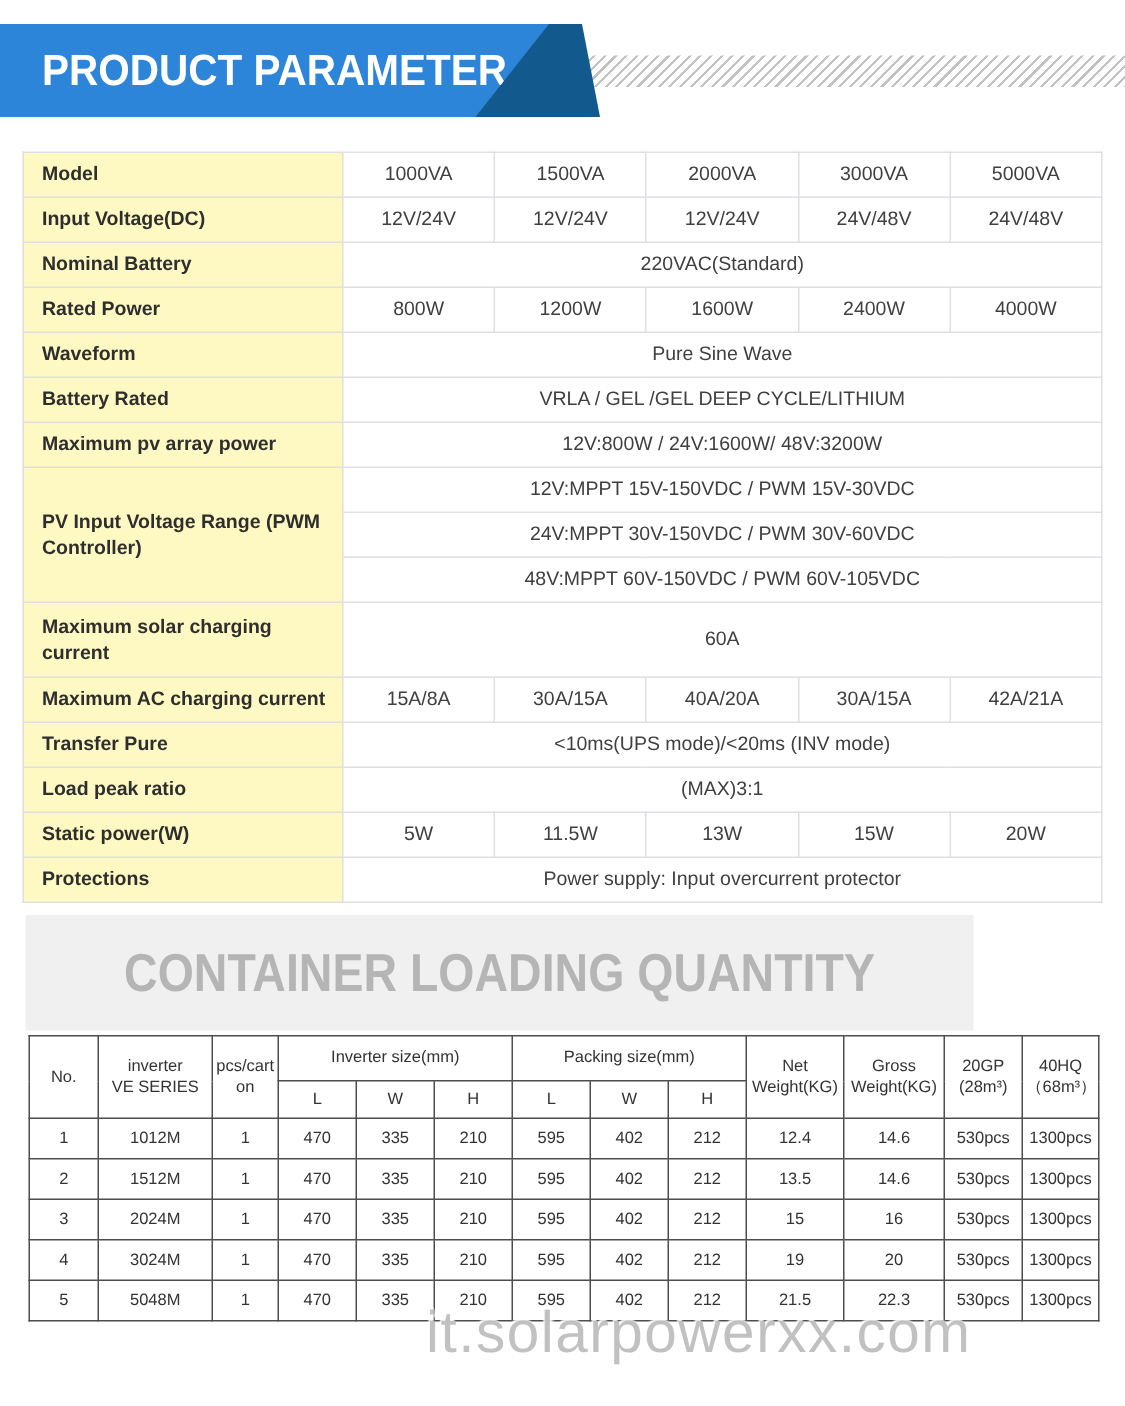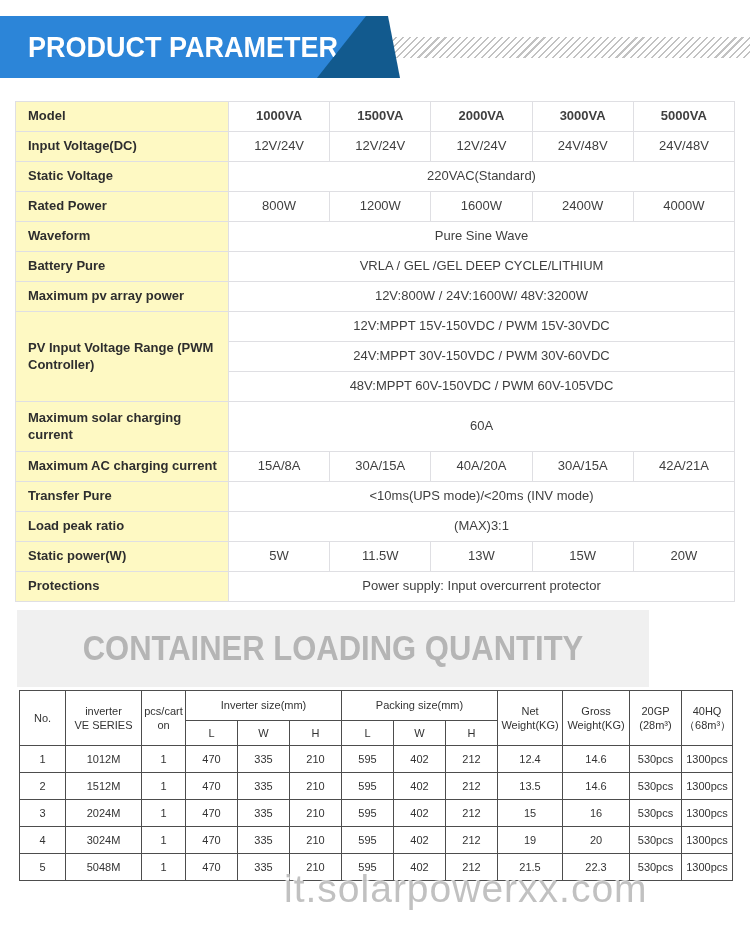--- a/index.html
+++ b/index.html
@@ -33,21 +33,21 @@
   .t1 { margin:5px 0 0 15px; width:720px; }
   .t1 td {
     border:1px solid #dfdfe3; font-size:13px; height:30px; color:#3f3f3f;
     text-align:center; padding:2px 5px; line-height:1.25;
   }
   .t1 td.lbl {
     background:#fef9c3; text-align:left; padding-left:12px; padding-right:8px;
     font-weight:700; color:#2e2e2e;
   }
   .t1 tr.tall td { height:50px; }
-  .t1 td.b { font-weight:700; }
+  .t1 td.b { font-weight:400; }
   
   .band {
     margin:8px 0 0 17px; width:632px; height:77px; background:#f0f0f0;
     display:flex; align-items:center; justify-content:center;
   }
   .band span {
     font-size:31px; font-weight:800; color:#b5b5b5; letter-spacing:0;
     transform:scaleY(1.15); white-space:nowrap;
   }
   
@@ -101,37 +101,37 @@
       </tr>
       <tr>
         <td class="lbl">Input Voltage(DC)</td>
         <td>12V/24V</td>
         <td>12V/24V</td>
         <td>12V/24V</td>
         <td>24V/48V</td>
         <td>24V/48V</td>
       </tr>
       <tr>
-        <td class="lbl">Static Voltage</td>
+        <td class="lbl">Nominal Battery</td>
         <td colspan="5">220VAC(Standard)</td>
       </tr>
       <tr>
         <td class="lbl">Rated Power</td>
         <td>800W</td>
         <td>1200W</td>
         <td>1600W</td>
         <td>2400W</td>
         <td>4000W</td>
       </tr>
       <tr>
         <td class="lbl">Waveform</td>
         <td colspan="5">Pure Sine Wave</td>
       </tr>
       <tr>
-        <td class="lbl">Battery Pure</td>
+        <td class="lbl">Battery Rated</td>
         <td colspan="5">VRLA / GEL /GEL DEEP CYCLE/LITHIUM</td>
       </tr>
       <tr>
         <td class="lbl">Maximum pv array power</td>
         <td colspan="5">12V:800W / 24V:1600W/ 48V:3200W</td>
       </tr>
       <tr>
         <td class="lbl" rowspan="3">PV Input Voltage Range (PWM Controller)</td>
         <td colspan="5">12V:MPPT 15V-150VDC / PWM 15V-30VDC</td>
       </tr>

